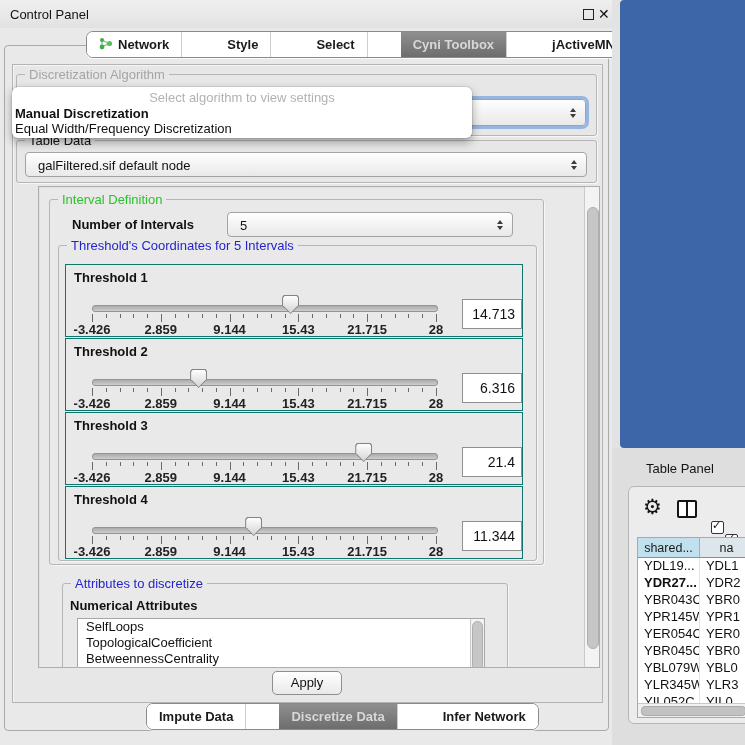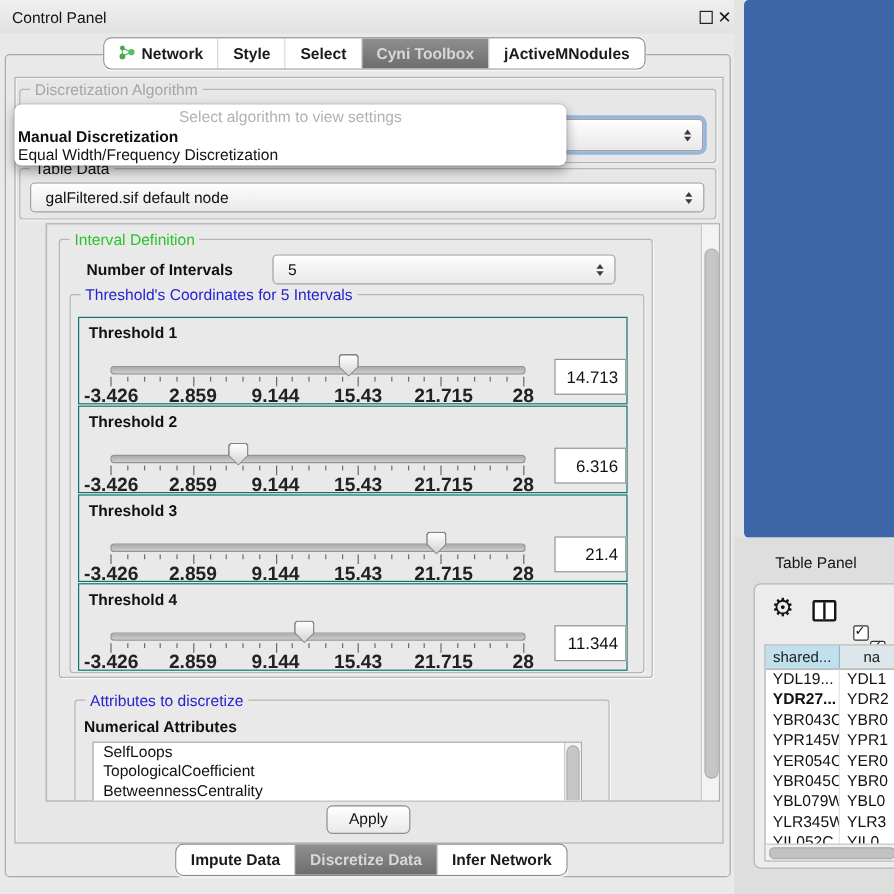--- a/index.html
+++ b/index.html
@@ -7,21 +7,21 @@
     font-family:"Liberation Sans","DejaVu Sans",sans-serif;font-size:13px;color:#1a1a1a;
     background:#e9e9e9;}
   .abs{position:absolute;}
   
   #left-panel{left:0;top:0;width:612px;height:745px;background:#e9e9e9;}
   #titlebar{left:0;top:0;width:612px;height:28px;background:linear-gradient(#efefef,#e2e2e2);}
   #win-title{left:10px;top:7px;font-size:13px;color:#141414;}
   .float-ic{left:583px;top:9px;width:9px;height:9px;border:1.5px solid #222;}
   .close-ic{left:598px;top:6px;font-size:14px;font-weight:700;color:#111;}
   .seg{display:flex;background:#fff;border:1px solid #8a8a8a;border-radius:7px;height:25px;
-       overflow:hidden;font-weight:700;font-size:13px;box-shadow:0 1px 1px rgba(255,255,255,.8);}
+       overflow:hidden;font-weight:700;font-size:13px;box-shadow:0 1px 1px rgba(255,255,255,.8);gap:33px;}
   .seg .s{display:flex;align-items:center;gap:5px;padding:0 12px;border-right:1px solid #cdcdcd;
        background:#fff;color:#1a1a1a;white-space:nowrap;}
   .seg .s:last-child{border-right:none;}
   .seg .s.sel{background:linear-gradient(#8f8f8f,#6d6d6d);color:#d8d8d8;}
   #tab-content{left:4px;top:45px;width:603px;height:684px;border:1px solid #a9a9a9;border-radius:4px;background:#e9e9e9;}
   #main-group{left:12px;top:64px;width:589px;height:637px;border:1px solid #b4b4b4;background:#e7e7e7;
       box-shadow:inset 1px 1px 0 rgba(255,255,255,.6);}
   .group{border:1px solid #b6b6b6;border-radius:3px;box-shadow:1px 1px 0 rgba(255,255,255,.65);}
   .gtitle{position:absolute;top:-8px;left:8px;padding:0 4px;font-size:13px;white-space:nowrap;}
   .bg-a{background:#e7e7e7;} .bg-b{background:#e9e9e9;}
@@ -45,21 +45,21 @@
   .blabel{font-weight:700;font-size:13px;color:#111;white-space:nowrap;}
   .tbox{position:absolute;left:6px;width:456px;height:71px;border:1px solid #0f766e;background:#e9e9e9;}
   .tbox .ttitle{position:absolute;left:8px;top:5px;}
   .track{position:absolute;left:26px;top:40px;width:344px;height:5px;
      background:linear-gradient(#ababab,#cdcdcd);border:1px solid #949494;border-radius:3px;}
   .thumb{position:absolute;top:30px;width:17px;height:19px;background:#838383;
      clip-path:polygon(10% 0,90% 0,100% 12%,100% 55%,50% 100%,0 55%,0 12%);}
   .thumb b{position:absolute;left:1px;top:1px;right:1px;bottom:1px;background:linear-gradient(#fefefe,#d4d4d4);
      clip-path:polygon(10% 0,90% 0,100% 12%,100% 55%,50% 100%,0 55%,0 12%);}
   .tick{position:absolute;width:1px;background:#6a6a6a;}
-  .slabel{position:absolute;width:44px;text-align:center;font-size:16px;font-weight:700;color:#222;}
+  .slabel{position:absolute;width:44px;text-align:center;font-size:13px;font-weight:700;color:#222;}
   .vbox{position:absolute;left:396px;top:34px;width:52px;height:28px;background:#fff;border:1px solid #8f8f8f;
      font-size:14px;text-align:right;line-height:28px;padding-right:6px;color:#111;}
   .list{position:absolute;background:#fff;border:1px solid #a6a6a6;font-size:13px;color:#111;overflow:hidden;}
   .list .it{padding-left:8px;line-height:16px;white-space:nowrap;}
   #apply-btn{left:272px;top:671px;width:68px;height:22px;background:linear-gradient(#fff,#e9e9e9);
      border:1px solid #8f8f8f;border-radius:5px;text-align:center;line-height:21px;font-size:13px;color:#111;}
   
   #gap-col{left:612px;top:0;width:8px;height:745px;background:#e3e3e3;}
   #net-window{left:620px;top:0;width:130px;height:448px;background:#3d66a9;border-radius:4px 0 0 4px;}
   #tp-region{left:612px;top:448px;width:133px;height:297px;background:#dedede;}

